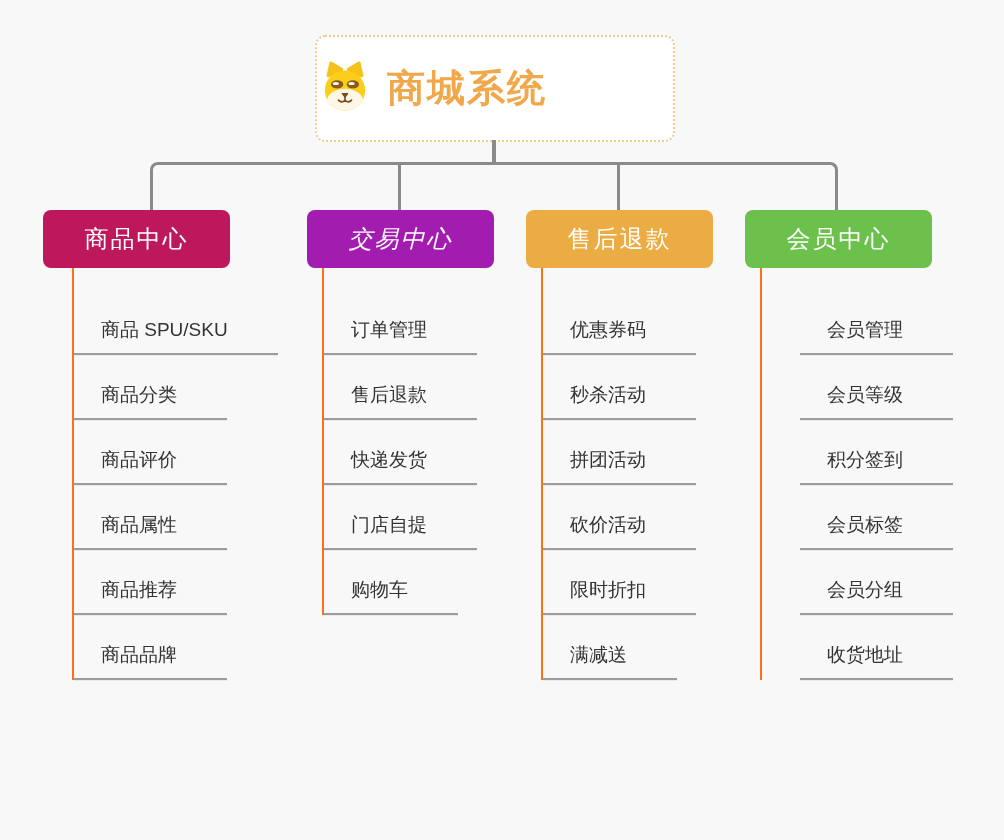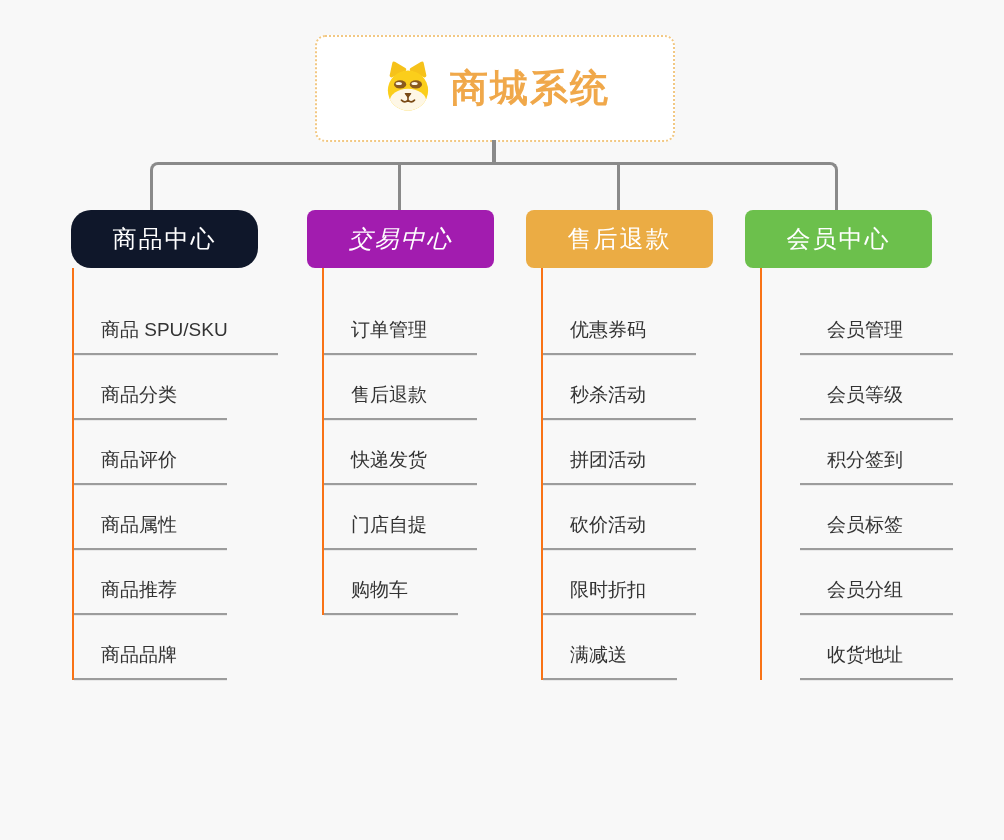--- a/index.html
+++ b/index.html
@@ -13,21 +13,21 @@
     background:#f8f8f8;
     overflow:hidden;
   }
   
   .root-node{
     position:absolute;left:315px;top:35px;width:360px;height:107px;
     background:#ffffff;
     border:2px dotted #f2c883;
     border-radius:10px;
     box-sizing:border-box;
-    display:flex;align-items:center;justify-content:center;gap:14px;
+    display:flex;align-items:center;gap:14px;
   }
   .root-title{
     font-size:38px;
     font-weight:600;
     letter-spacing:2px;
     color:#f0a84a;
     white-space:nowrap;
   }
   .root-icon{flex:0 0 auto;display:block;}
   
@@ -98,21 +98,21 @@
       </svg>
     </span>
     <span class="root-title" style="color: rgb(240, 168, 74);">商城系统</span>
   </div>
 
   <div class="stub root-stub"></div>
   <div class="bracket"></div>
   <div class="stub mid-stub s1"></div>
   <div class="stub mid-stub s2"></div>
 
-  <div class="branch-header" style="left: 71px; background-color: #0f172a; border-radius: 20px;">商品中心</div>
+  <div class="branch-header" style="left: 43px; background-color: #be185d;">商品中心</div>
   <div class="branch-header" style="left: 307px; background-color: #a21caf; font-style: italic;">交易中心</div>
   <div class="branch-header" style="left: 526px; background-color: rgb(235, 172, 68);">售后退款</div>
   <div class="branch-header" style="left: 745px; background-color: rgb(108, 192, 76);">会员中心</div>
 
   <div class="branch-list" style="left:72px;">
     <div class="leaf-item">商品 SPU/SKU</div>
     <div class="leaf-item">商品分类</div>
     <div class="leaf-item">商品评价</div>
     <div class="leaf-item">商品属性</div>
     <div class="leaf-item">商品推荐</div>

